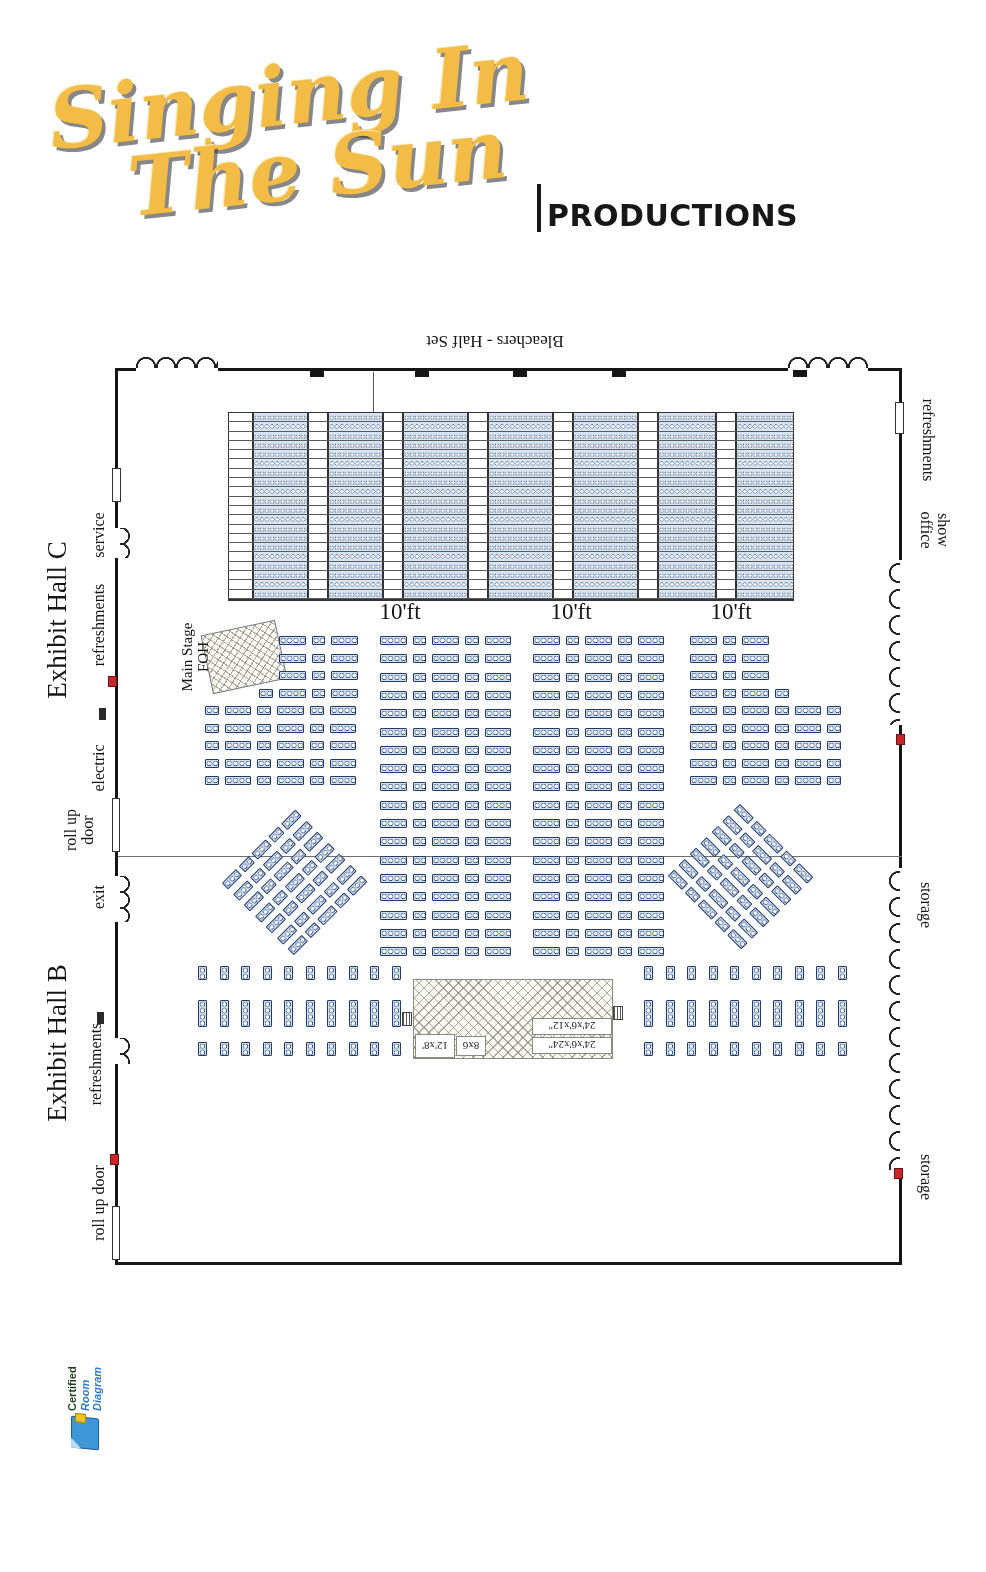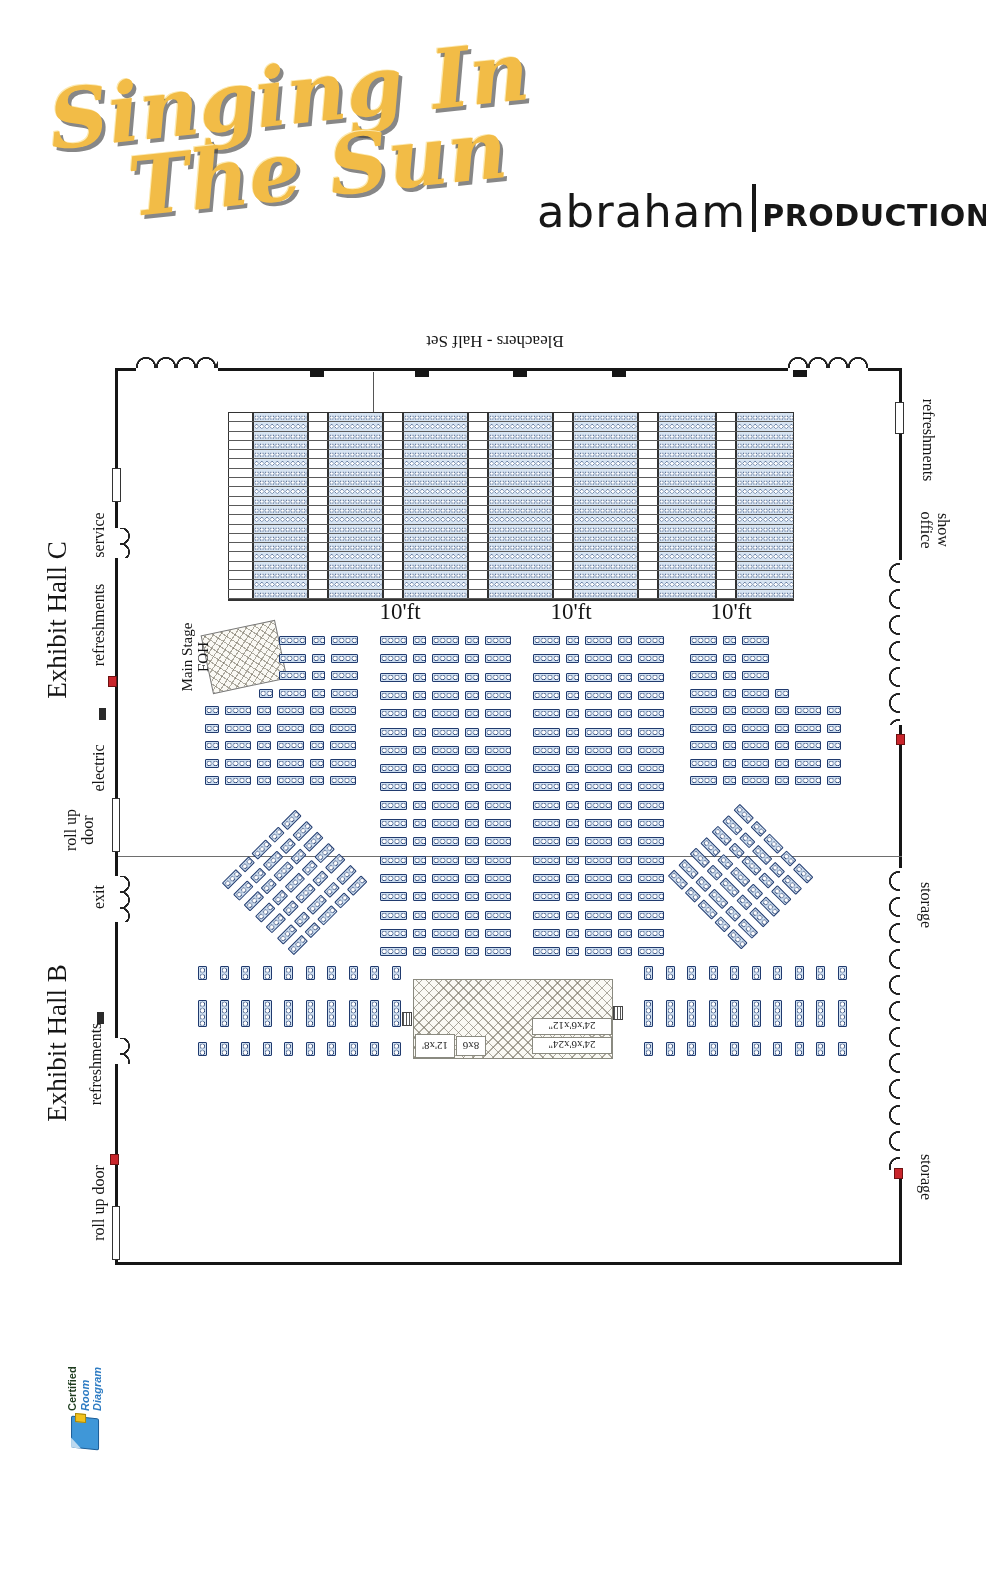--- a/index.html
+++ b/index.html
@@ -98,21 +98,20 @@
 </head>
 <body>
 
 <div id="page">
 
   <div class="title">
     <div class="t1">Singing In</div>
     <div class="t2">The Sun</div>
   </div>
   <div class="api-row">
-    <span class="abraham">abraham</span>
     <span class="api-div"></span>
     <span class="productions">PRODUCTIONS</span>
   </div>
 
   <div>
     <div class="wall"></div>
 
     <div class="gapw" style="left:136px;top:365px;width:82px;height:9px;"></div>
     <div class="sc-h" style="left:136px;top:352px;width:82px;"></div>
     <div class="gapw" style="left:788px;top:365px;width:80px;height:9px;"></div>

